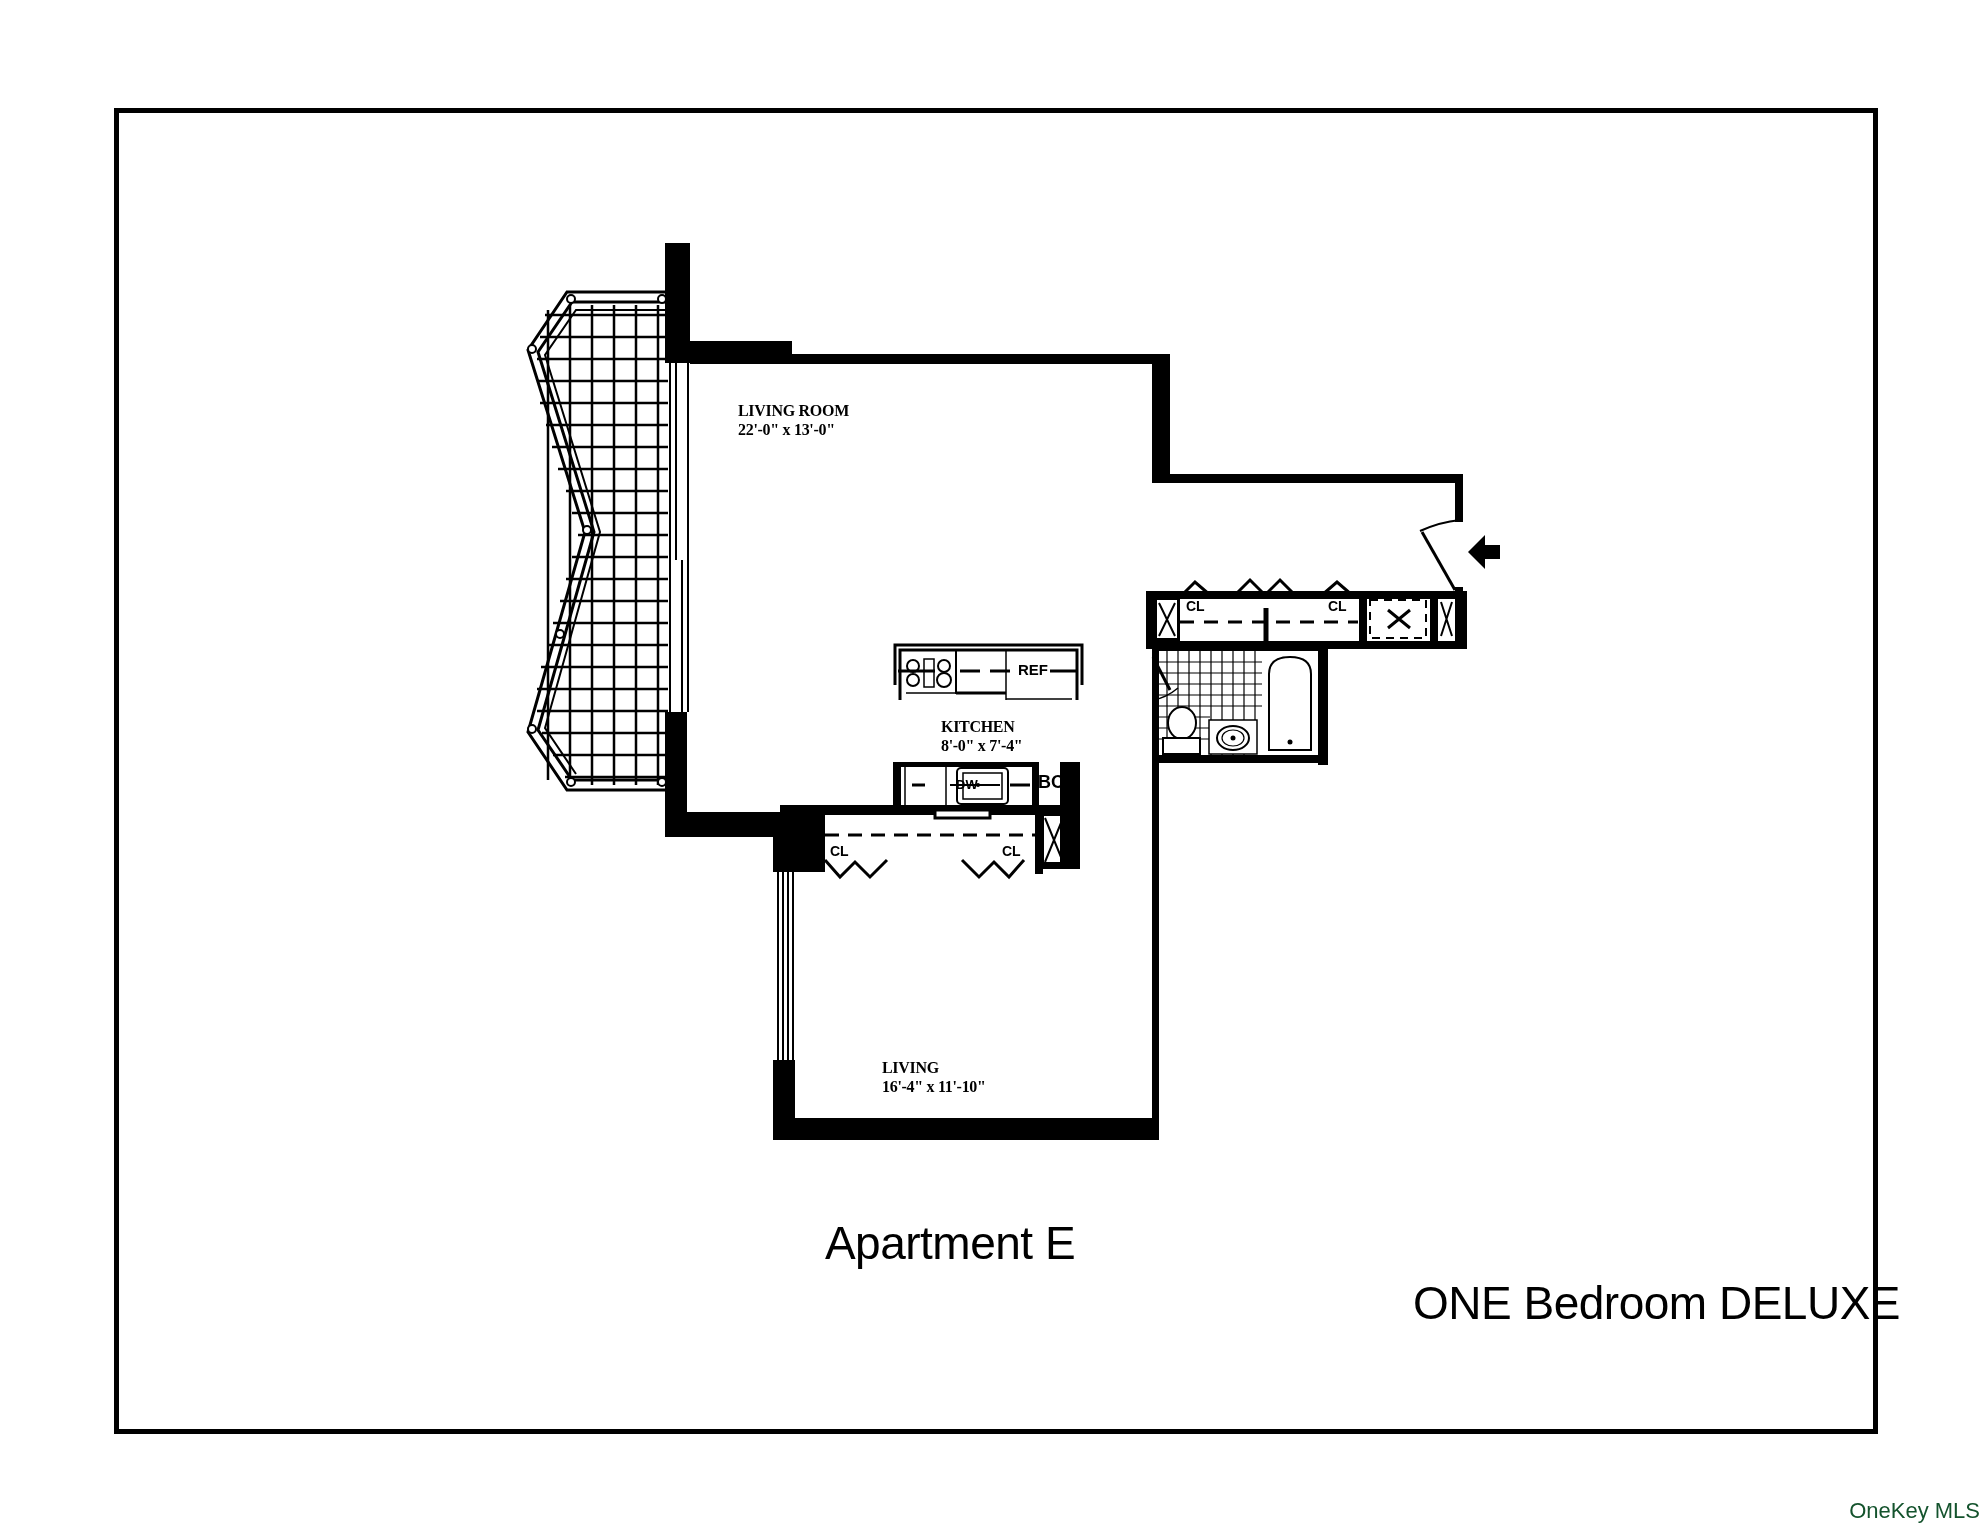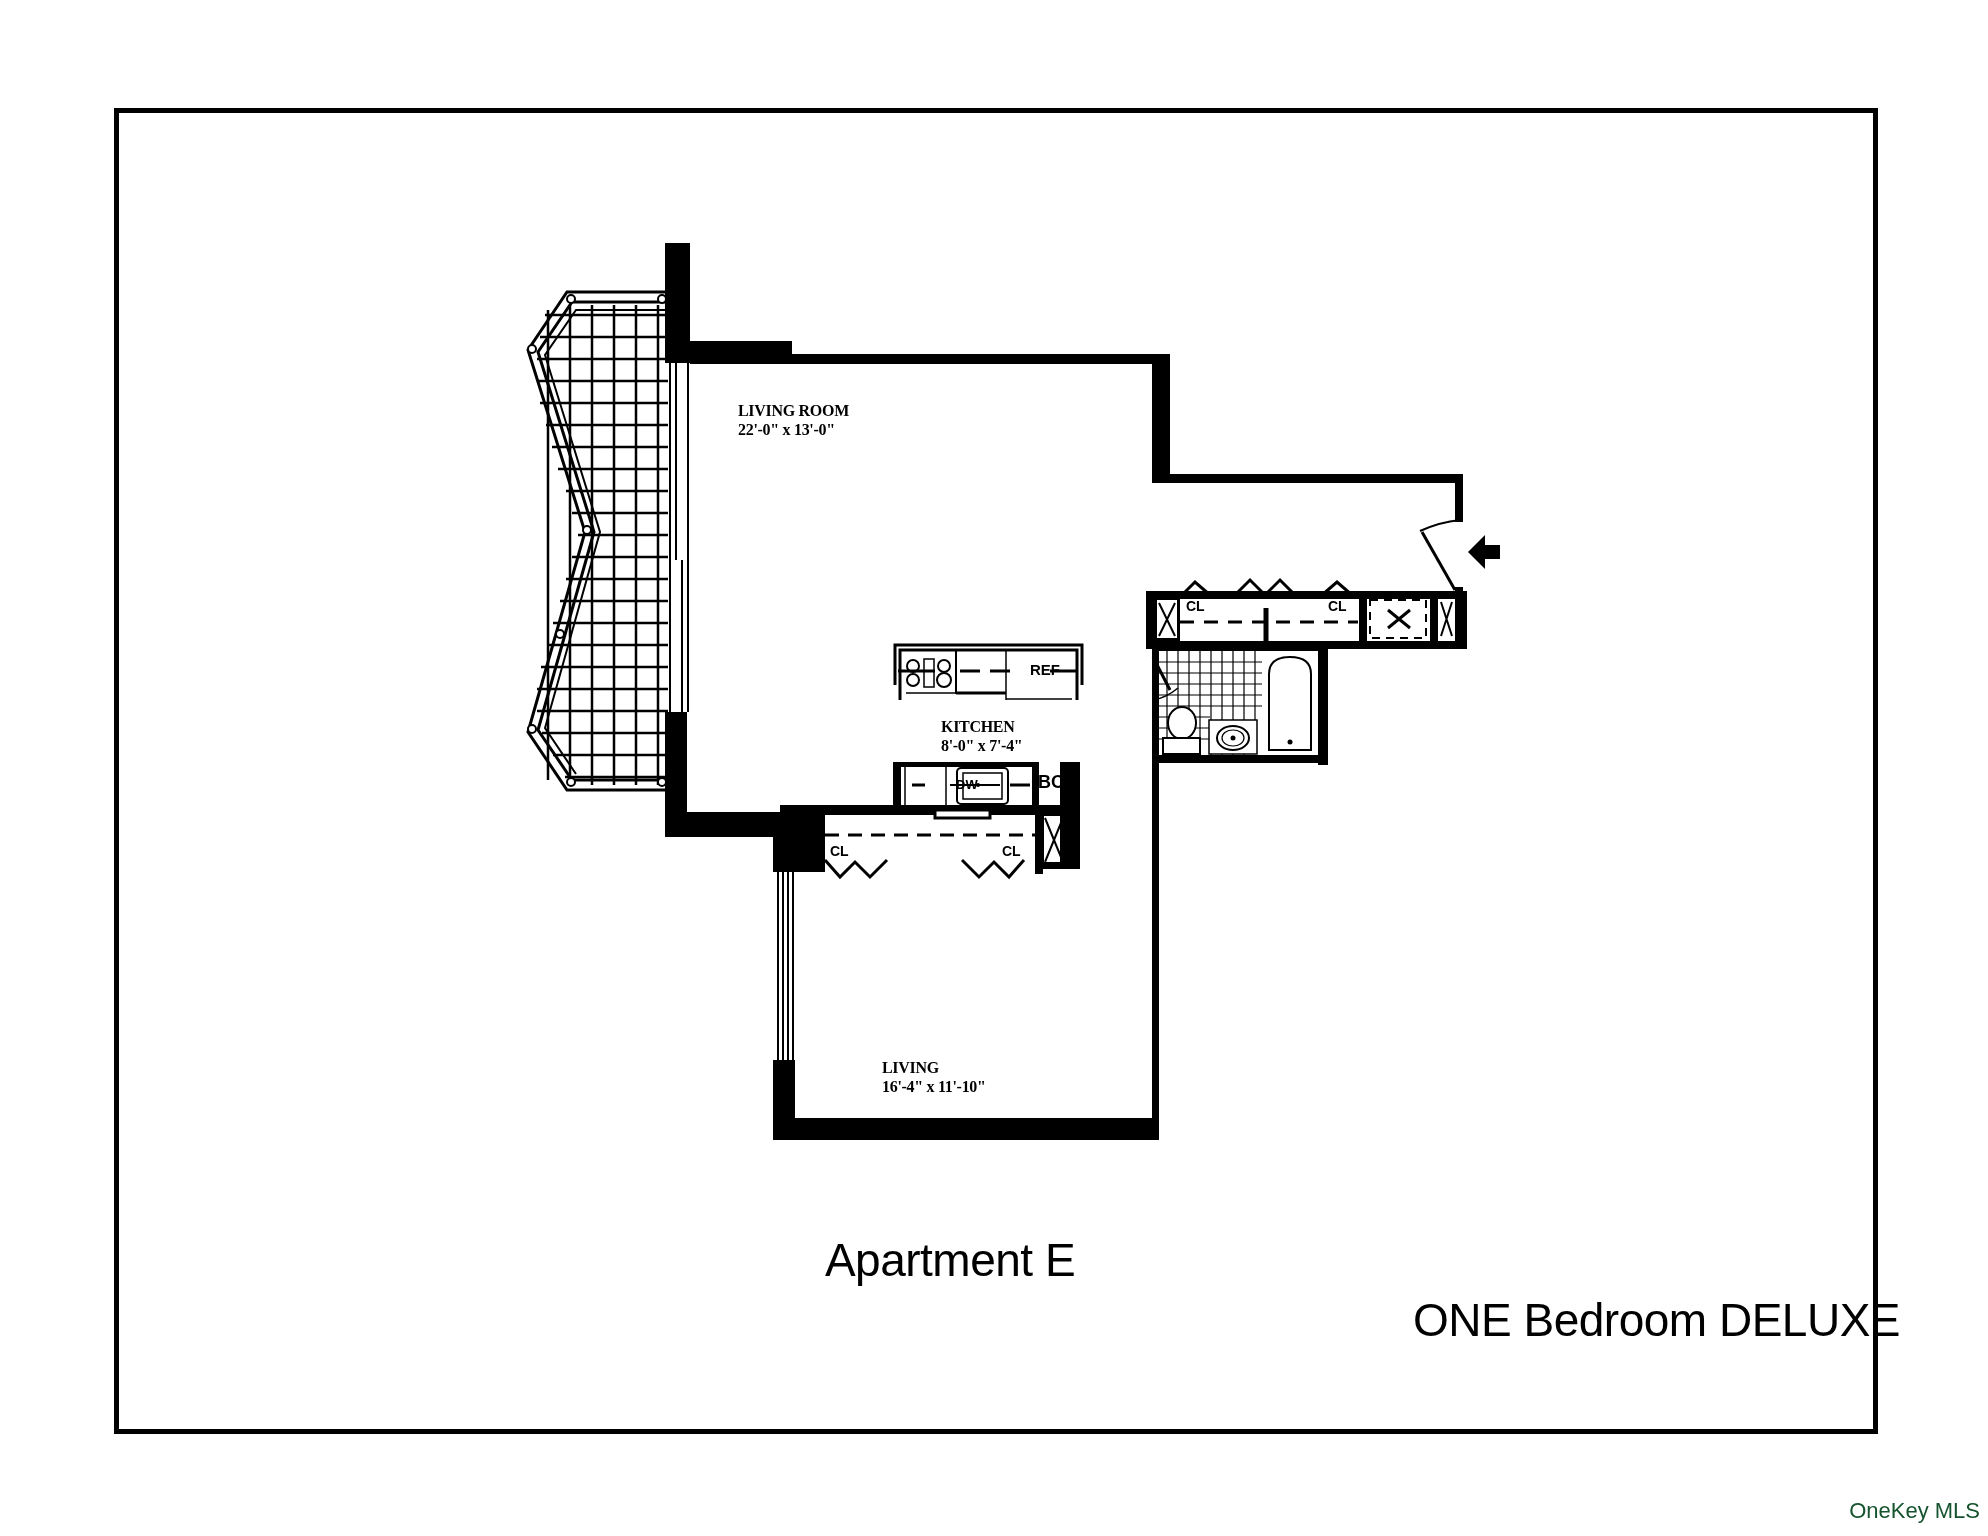--- a/index.html
+++ b/index.html
@@ -2,21 +2,21 @@
 <html><head>
 <meta charset="utf-8">
 <style>
   html, body { margin: 0; padding: 0; background: #ffffff; }
   body { width: 1988px; height: 1536px; position: relative; overflow: hidden; font-family: "Liberation Sans", sans-serif; }
   #plan { position: absolute; left: 0; top: 0; width: 1988px; height: 1536px; }
   .frame { position: absolute; left: 114px; top: 108px; width: 1754px; height: 1316px; border: 5px solid #000; box-sizing: content-box; }
   .room-label { position: absolute; font-family: Liberation Serif, serif; font-weight: bold; font-size: 16px; line-height: 19px; color: #000; letter-spacing: -0.3px; white-space: nowrap; }
   .room-label span { display: block; }
   .tiny { position: absolute; font-family: "Liberation Sans", sans-serif; font-weight: bold; font-size: 14px; color: #000; white-space: nowrap; }
-  .title { position: absolute; left: 0; width: 1900px; text-align: center; font-family: "Liberation Sans", sans-serif; color: #000; margin-top: 17px; }
+  .title { position: absolute; left: 0; width: 1900px; text-align: center; font-family: "Liberation Sans", sans-serif; color: #000; }
   .title1 { top: 1216px; font-size: 46px; letter-spacing: -0.5px; }
   .title2 { top: 1276px; font-size: 46px; letter-spacing: -0.5px; text-align: right; }
   .watermark { position: absolute; right: 8px; bottom: 12px; font-family: "Liberation Sans", sans-serif; font-size: 22px; color: #14532d; }
 </style>
 </head>
 <body>
 
 <div class="frame"></div>
 
 <svg id="plan" viewBox="0 0 1988 1536" xmlns="http://www.w3.org/2000/svg">
@@ -231,21 +231,21 @@
 </div>
 <div class="room-label" style="left:941px; top:717px;">
   <span>KITCHEN</span>
   <span>8'-0" x 7'-4"</span>
 </div>
 <div class="room-label" style="left:882px; top:1058px;">
   <span>LIVING</span>
   <span>16'-4" x 11'-10"</span>
 </div>
 
-<div class="tiny" style="left:1018px; top:661px; font-size:15px;margin-left:12px;">REF</div>
+<div class="tiny" style="left:1018px; top:661px; font-size:15px;">REF</div>
 <div class="tiny" style="left:909px; top:777px; font-size:13px;padding-left:47px;">DW</div>
 <div class="tiny" style="left:1038px; top:772px; font-size:18px;">BC</div>
 <div class="tiny" style="left:830px; top:843px; font-size:14px;">CL</div>
 <div class="tiny" style="left:1002px; top:843px; font-size:14px;">CL</div>
 <div class="tiny" style="left:1186px; top:598px; font-size:14px;">CL</div>
 <div class="tiny" style="left:1328px; top:598px; font-size:14px;">CL</div>
 
 <div class="title title1" style="width:1900px;">Apartment E</div>
 <div class="title title2" style="width:1900px;">ONE Bedroom DELUXE</div>
 

